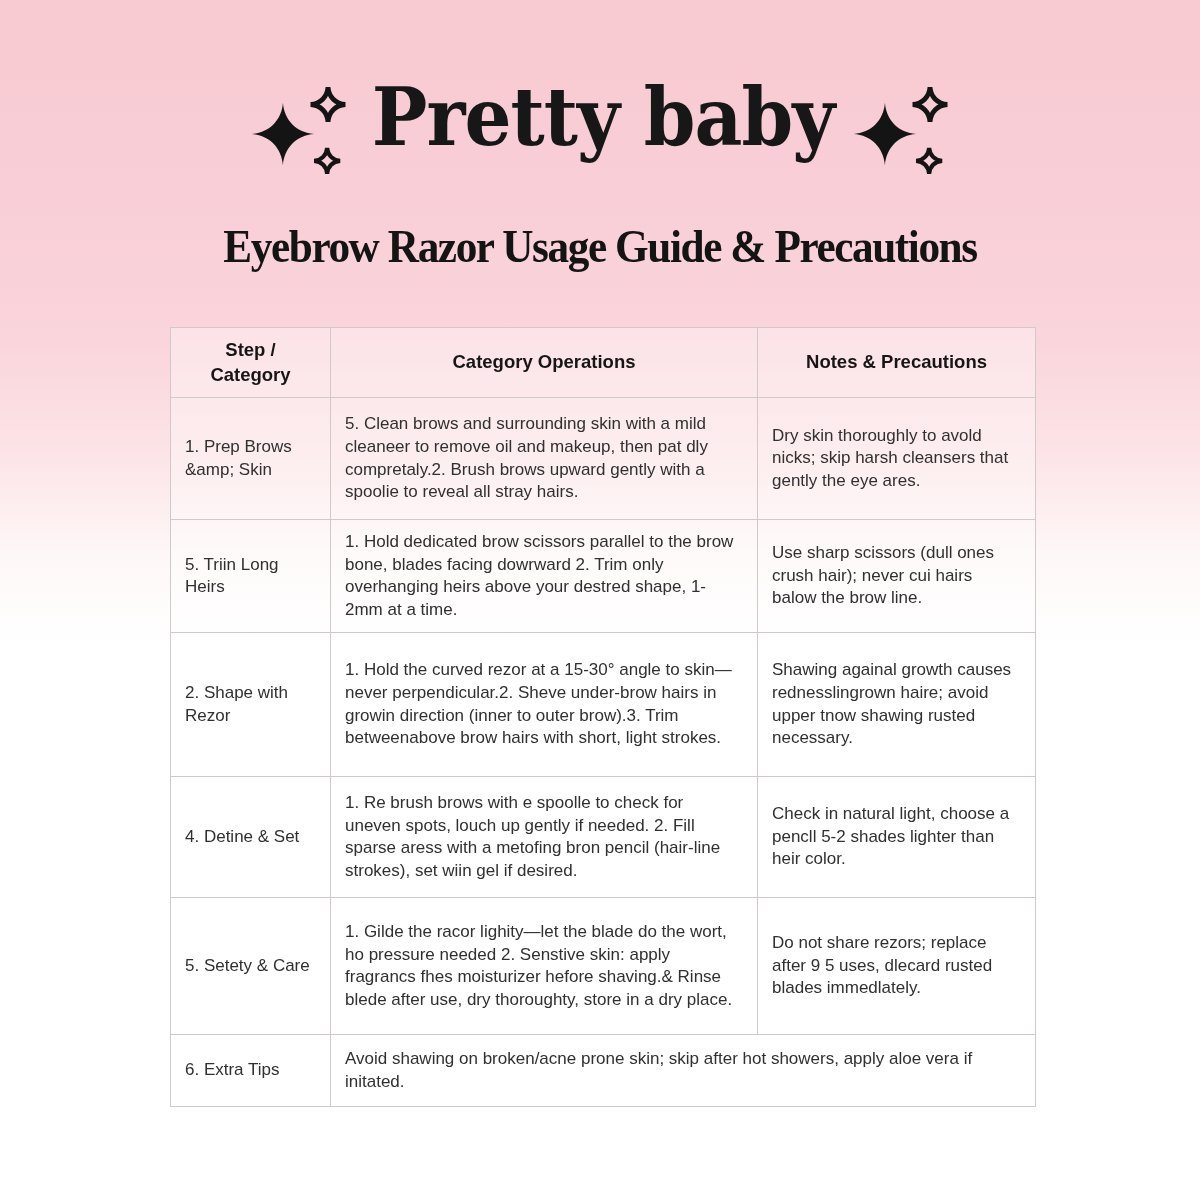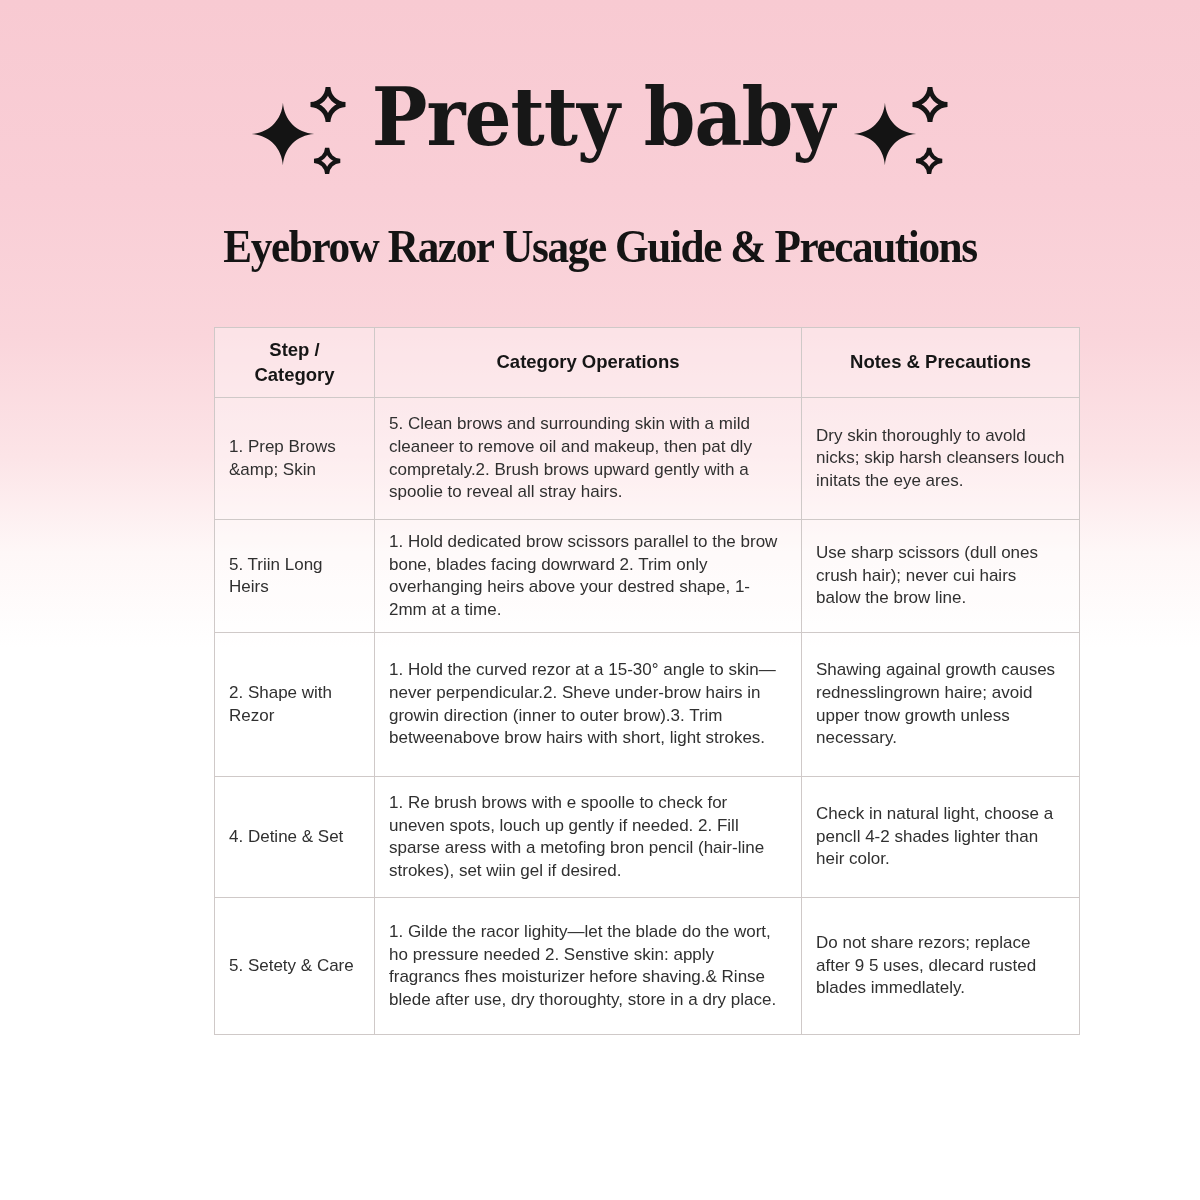--- a/index.html
+++ b/index.html
@@ -62,21 +62,20 @@
   }
 
   table.guide {
     position: absolute;
     left: 170px;
     top: 327px;
     width: 865px;
     border-collapse: collapse;
     table-layout: fixed;
     background: rgba(255, 255, 255, 0.35);
-    margin-left: 44px;
   }
 
   table.guide col.c1 { width: 160px; }
   table.guide col.c2 { width: 427px; }
   table.guide col.c3 { width: 278px; }
 
   table.guide th, table.guide td {
     border: 1px solid #cfc9c8;
     vertical-align: middle;
     padding: 10px 14px;
@@ -143,36 +142,40 @@
     <tr>
       <th>Step / Category</th>
       <th>Category Operations</th>
       <th>Notes &amp; Precautions</th>
     </tr>
   </thead>
   <tbody>
     <tr class="r1">
       <td class="cat">1. Prep Brows &amp;amp; Skin</td>
       <td>5. Clean brows and surrounding skin with a mild cleaneer to remove oil and makeup, then pat dly compretaly.2. Brush brows upward gently with a spoolie to reveal all stray hairs.</td>
-      <td>Dry skin thoroughly to avold nicks; skip harsh cleansers louch initats the eye ares.</td>
+      <td>Dry skin thoroughly to avold nicks; skip harsh cleansers that gently the eye ares.</td>
     </tr>
     <tr class="r2">
       <td class="cat">5. Triin Long Heirs</td>
       <td>1. Hold dedicated brow scissors parallel to the brow bone, blades facing dowrward 2. Trim only overhanging heirs above your destred shape, 1-2mm at a time.</td>
       <td>Use sharp scissors (dull ones crush hair); never cui hairs balow the brow line.</td>
     </tr>
     <tr class="r3">
       <td class="cat">2. Shape with Rezor</td>
       <td>1. Hold the curved rezor at a 15-30° angle to skin—never perpendicular.2. Sheve under-brow hairs in growin direction (inner to outer brow).3. Trim betweenabove brow hairs with short, light strokes.</td>
-      <td>Shawing againal growth causes rednesslingrown haire; avoid upper tnow growth unless necessary.</td>
+      <td>Shawing againal growth causes rednesslingrown haire; avoid upper tnow shawing rusted necessary.</td>
     </tr>
     <tr class="r4">
       <td class="cat">4. Detine &amp; Set</td>
       <td>1. Re brush brows with e spoolle to check for uneven spots, louch up gently if needed. 2. Fill sparse aress with a metofing bron pencil (hair-line strokes), set wiin gel if desired.</td>
-      <td>Check in natural light, choose a pencll 4-2 shades lighter than heir color.</td>
+      <td>Check in natural light, choose a pencll 5-2 shades lighter than heir color.</td>
     </tr>
     <tr class="r5">
       <td class="cat">5. Setety &amp; Care</td>
       <td>1. Gilde the racor lighity—let the blade do the wort, ho pressure needed 2. Senstive skin: apply fragrancs fhes moisturizer hefore shaving.&amp; Rinse blede after use, dry thoroughty, store in a dry place.</td>
       <td>Do not share rezors; replace after 9 5 uses, dlecard rusted blades immedlately.</td>
     </tr>
+    <tr class="r6">
+      <td class="cat">6. Extra Tips</td>
+      <td colspan="2">Avoid shawing on broken/acne prone skin; skip after hot showers, apply aloe vera if initated.</td>
+    </tr>
   </tbody>
 </table>
 
 </body></html>

